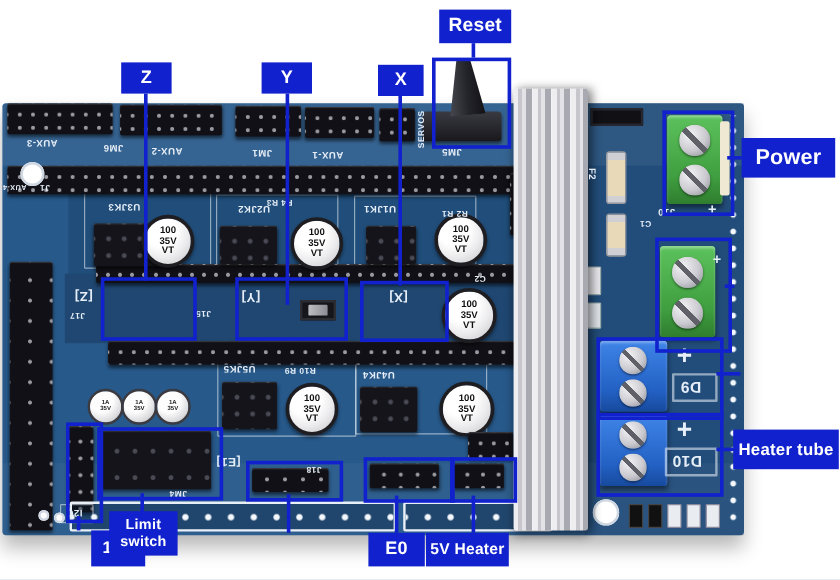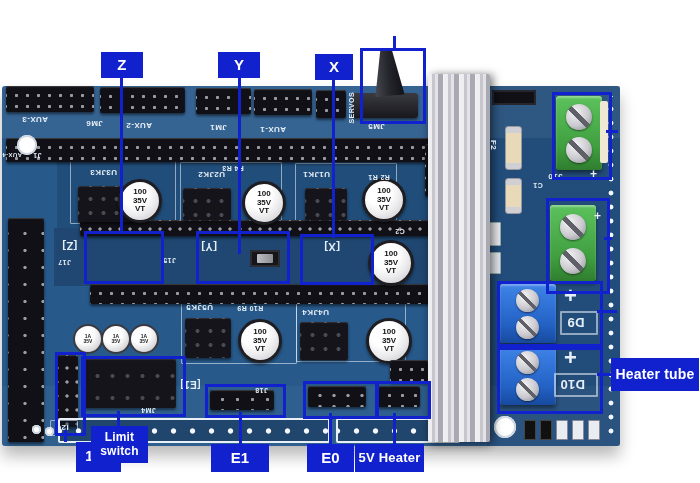--- a/index.html
+++ b/index.html
@@ -269,23 +269,24 @@
   <div class="co-lh" style="left:606px;top:130px;width:12px;"></div>
   <div class="co-lh" style="left:604px;top:237px;width:8px;"></div>
   <div class="co-lh" style="left:597px;top:310px;width:20px;"></div>
   <div class="co-lh" style="left:597px;top:373px;width:15px;"></div>
   <div class="co-lv" style="left:64px;top:430px;height:12px;"></div>
   <div class="co-lv" style="left:117px;top:411px;height:31px;"></div>
   <div class="co-lv" style="left:239px;top:412px;height:32px;"></div>
   <div class="co-lv" style="left:329px;top:413px;height:31px;"></div>
   <div class="co-lv" style="left:393px;top:413px;height:31px;"></div>
 
+  <div class="co-label" style="left:366px;top:8px;width:60px;height:28px;font-size:16px;">Reset</div>
   <div class="co-label" style="left:101px;top:52px;width:42px;height:26px;font-size:15px;">Z</div>
   <div class="co-label" style="left:218px;top:52px;width:42px;height:26px;font-size:15px;">Y</div>
   <div class="co-label" style="left:315px;top:54px;width:38px;height:26px;font-size:15px;">X</div>
+  <div class="co-label" style="left:618px;top:115px;width:78px;height:33px;font-size:18px;">Power</div>
   <div class="co-label" style="left:611px;top:358px;width:88px;height:33px;font-size:14px;">Heater tube</div>
   <div class="co-label" style="left:44px;top:442px;width:45px;height:30px;font-size:14px;margin-left:32px;">12C</div>
   <div class="co-label" style="left:91px;top:426px;width:57px;height:37px;font-size:12px;padding:0 4px;box-sizing:border-box;">Limit switch</div>
-  <div class="co-label" style="left:211px;top:444px;width:58px;height:28px;font-size:15px;">E1</div>
   <div class="co-label" style="left:307px;top:444px;width:47px;height:28px;font-size:15px;text-align:right;">E0</div>
   <div class="co-label" style="left:355px;top:444px;width:69px;height:28px;font-size:13px;">5V Heater</div>
 
 </div>
 
 </body></html>

